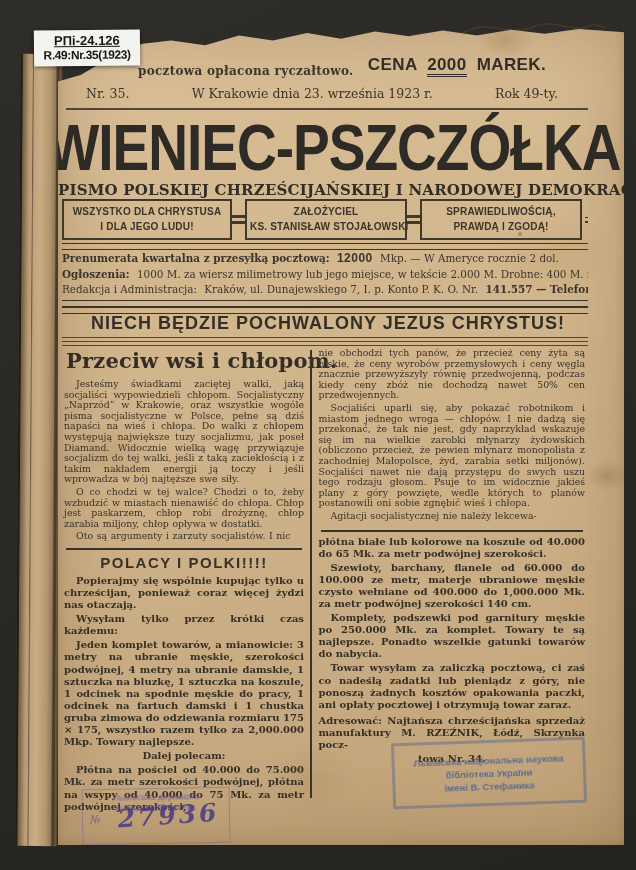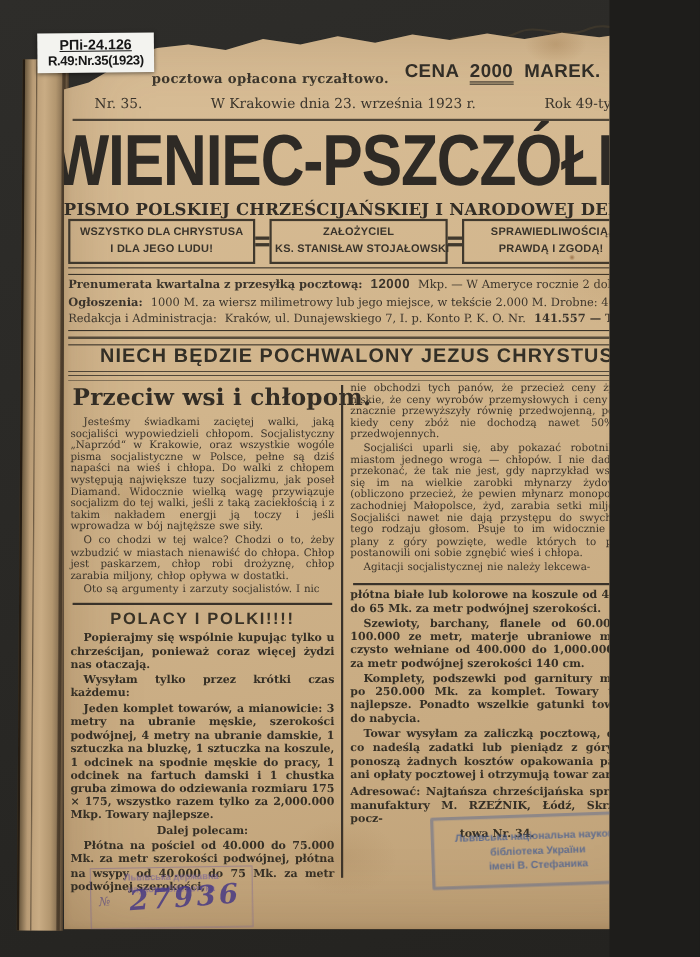--- a/index.html
+++ b/index.html
@@ -1,16 +1,16 @@
 <!DOCTYPE html>
 <html><head>
 <meta charset="utf-8">
 <style>
   html,body{margin:0;padding:0;background:#1e1d1b;}
-  .scan{position:relative;width:554px;height:870px;overflow:hidden;
+  .scan{position:relative;width:636px;height:870px;overflow:hidden;
         background:linear-gradient(160deg,#2e2d2a 0%,#292825 55%,#242320 100%);
         font-family:"DejaVu Serif",serif;}
   
   .neighbor{position:absolute;left:18px;top:54px;width:42px;height:792px;transform:rotate(.4deg);
     background:
       linear-gradient(90deg,rgba(30,22,14,.9) 0 4%,transparent 6%),
       linear-gradient(90deg,transparent 28%,rgba(45,34,22,.55) 30%,transparent 33%),
       linear-gradient(90deg,transparent 84%,rgba(40,30,20,.6) 87%,rgba(40,30,20,.6) 92%,transparent 94%),
       linear-gradient(90deg,#55462f 0%,#b99c76 22%,#c9ac84 48%,#b2966f 72%,#7a6449 92%,#4a3c2c 100%);}
   

